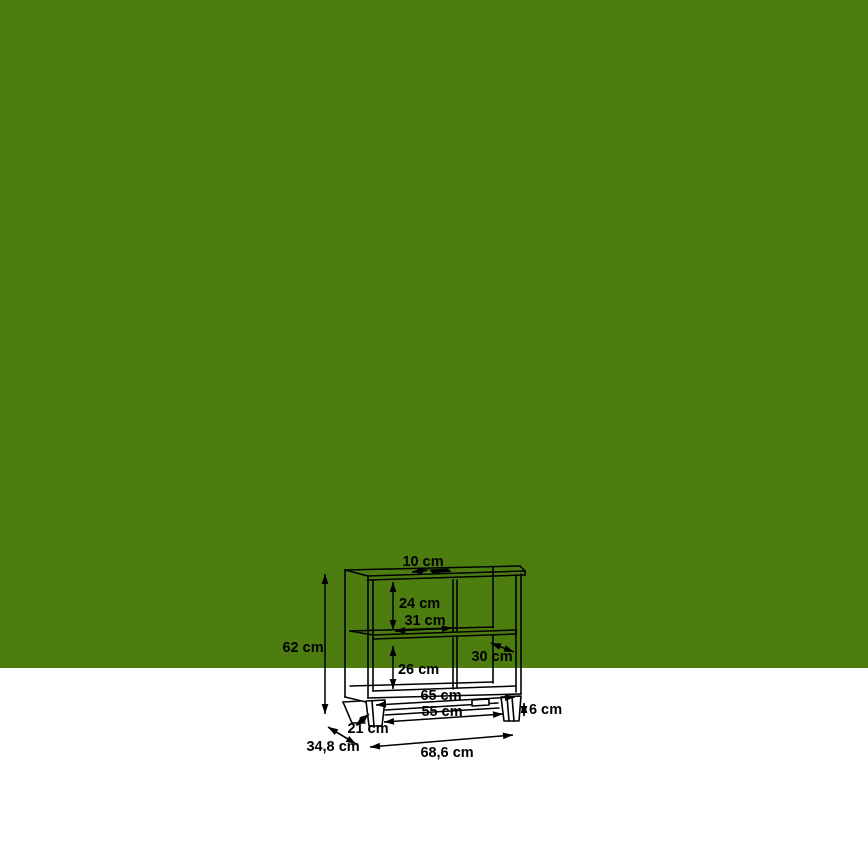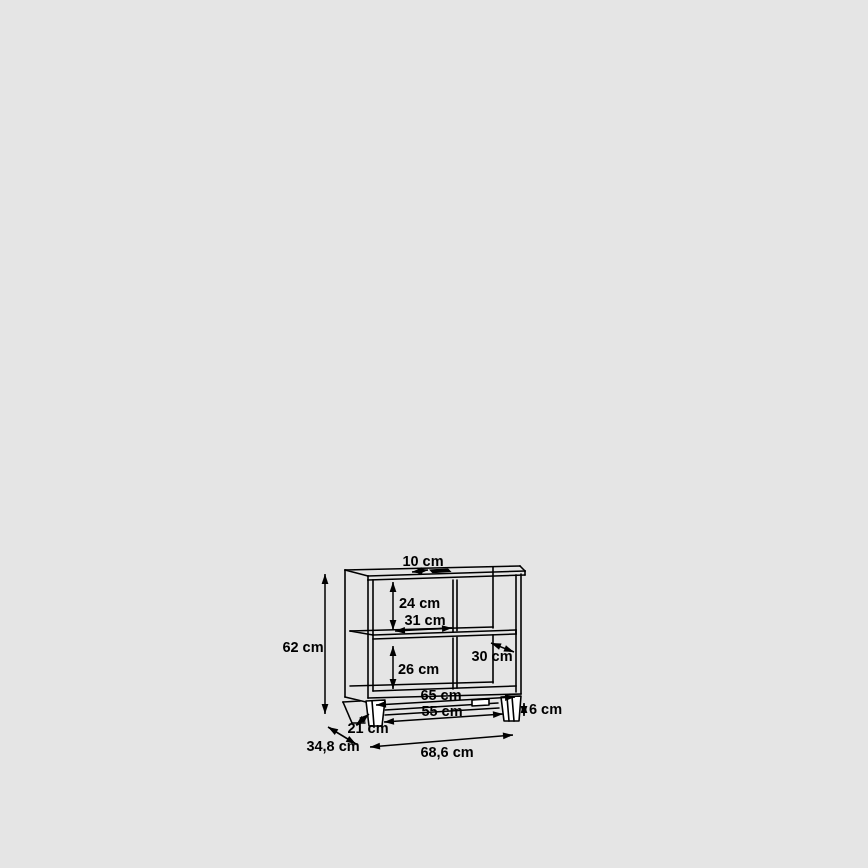--- a/index.html
+++ b/index.html
@@ -6,22 +6,22 @@
     margin: 0;
     padding: 0;
     background: #ffffff;
     width: 868px;
     height: 868px;
     overflow: hidden;
   }
   .stage {
     position: relative;
     width: 868px;
-    height: 868px;
-    background: #e5e5e5;
+    height: 668px;
+    background: #4d7c0f;
   }
   svg.drawing {
     position: absolute;
     left: 0;
     top: 0;
     width: 868px;
     height: 868px;
     display: block;
   }
   svg.drawing text {

